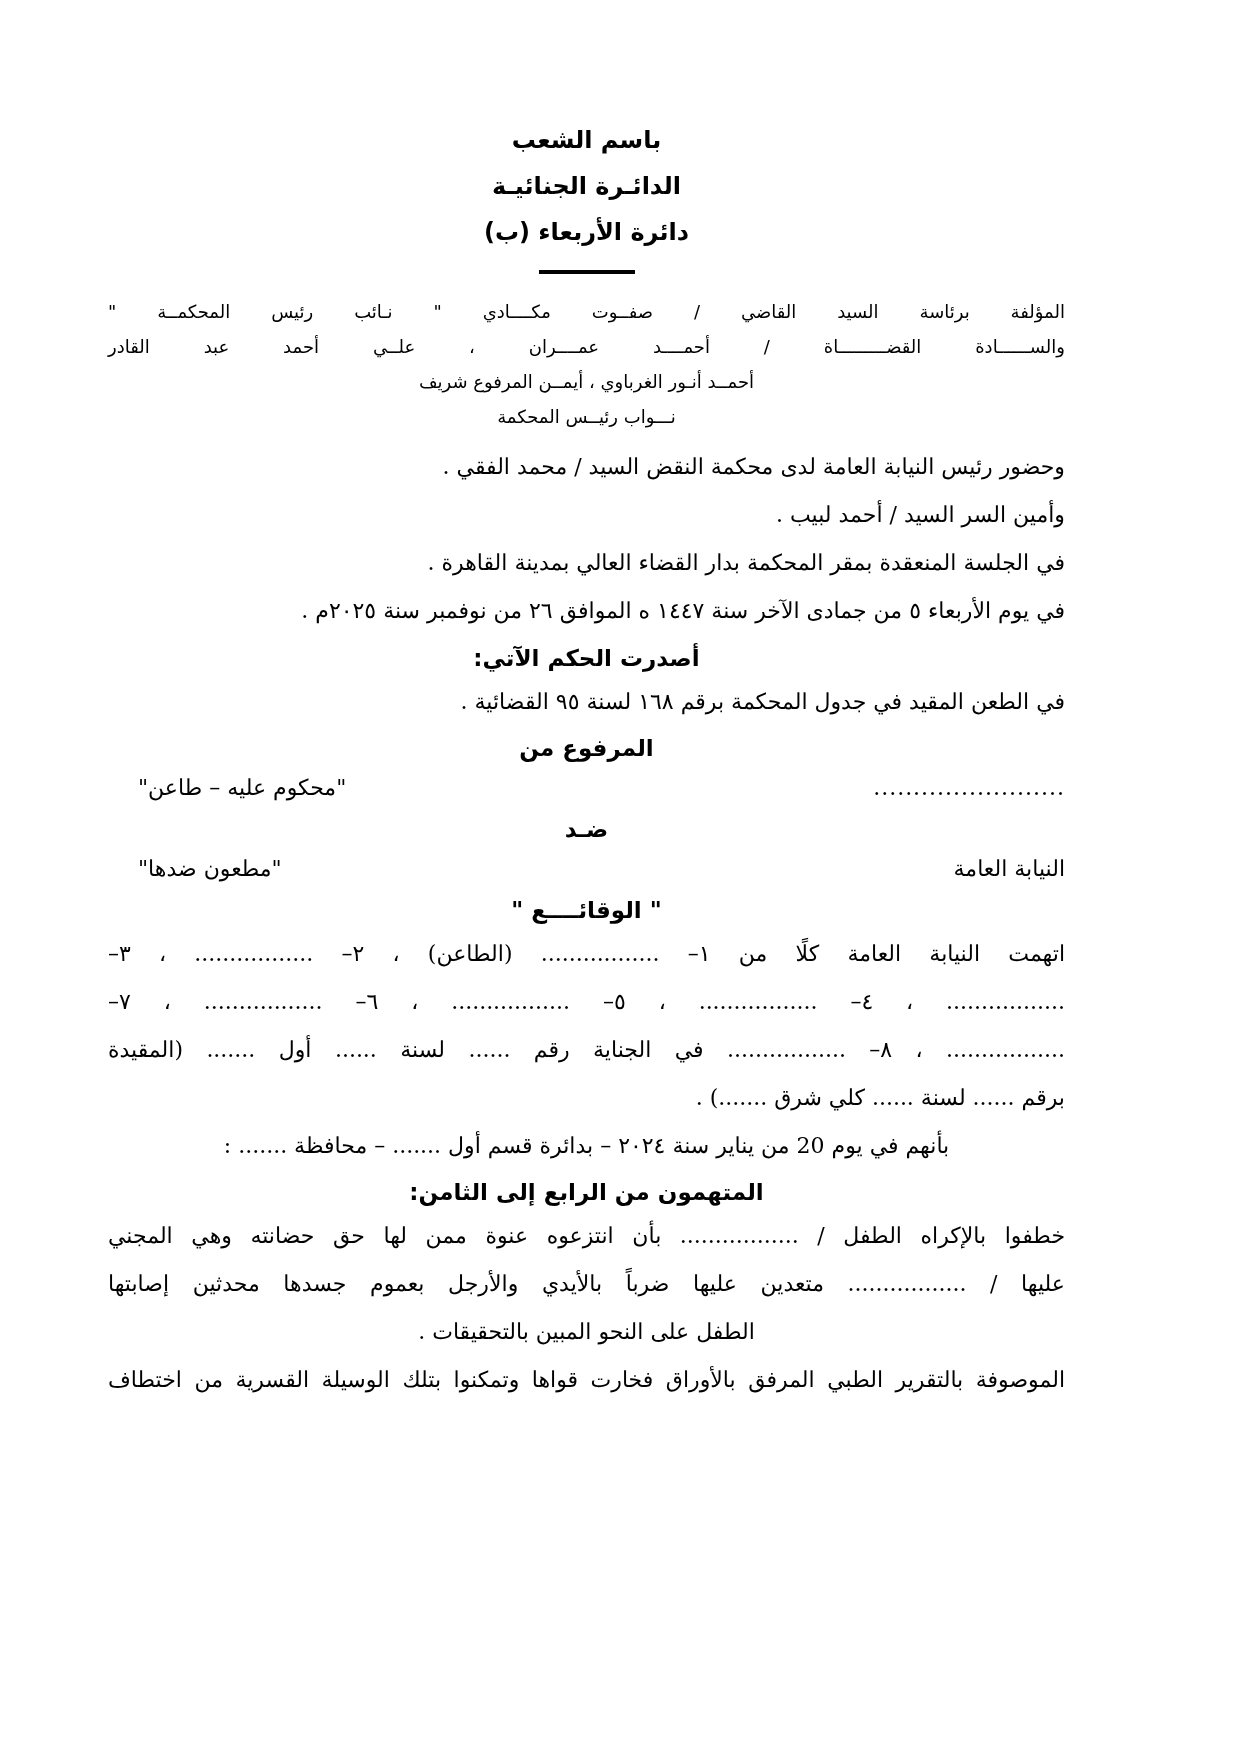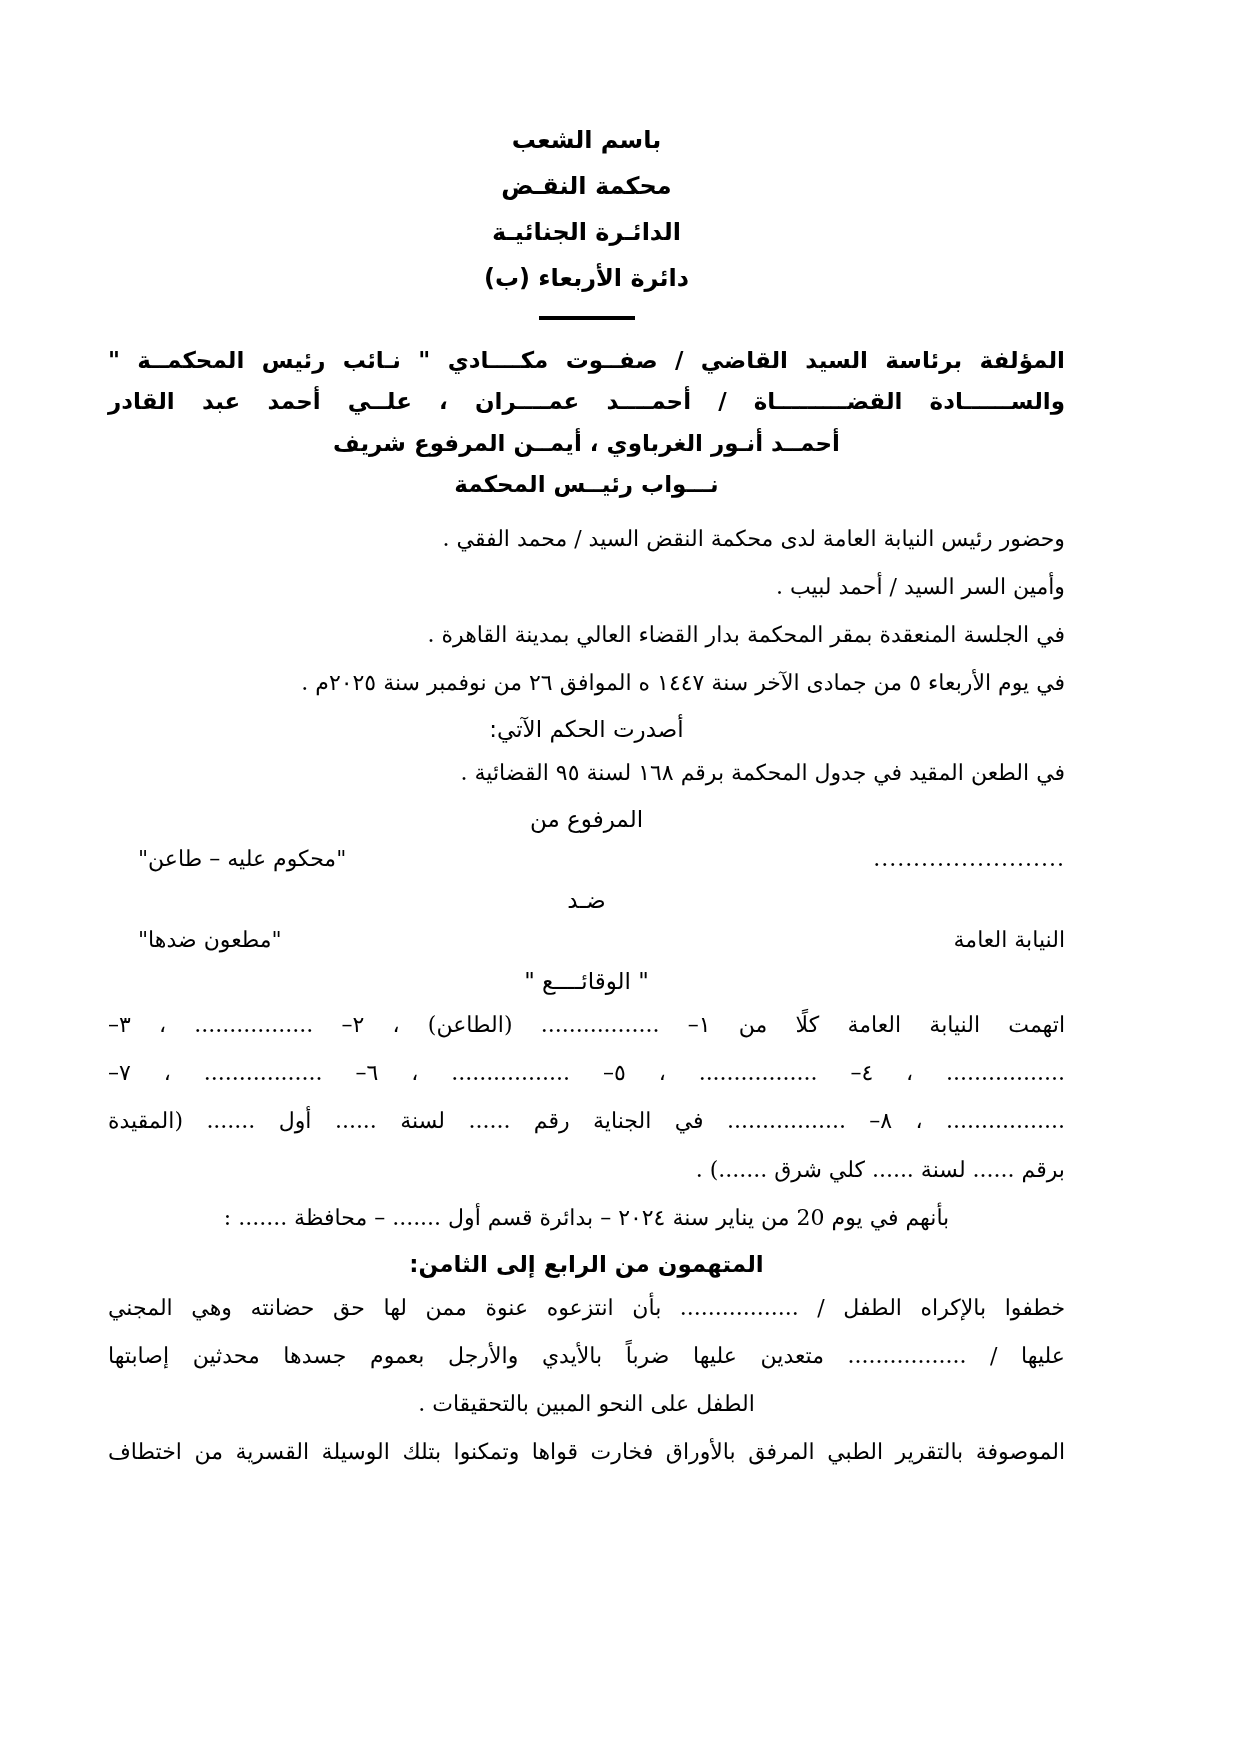--- a/index.html
+++ b/index.html
@@ -40,22 +40,22 @@
 
   .rule {
     width: 96px;
     height: 4px;
     background: #000;
     margin: 26px auto 26px auto;
   }
 
   
   .panel-line {
-    font-weight: bold;
-    font-size: 23px;
+    font-weight: normal;
+    font-size: 18px;
     line-height: 1.28;
     margin: 0 0 12px 0;
     text-align: justify;
     text-align-last: justify;
     white-space: normal;
   }
   .panel-line.centered {
     text-align: center;
     text-align-last: center;
   }
@@ -68,21 +68,21 @@
     text-align: right;
     font-family: "DejaVu Serif", "Liberation Serif", serif;
   }
   .para.center  { text-align: center; }
   .para.justify-full {
     text-align: justify;
     text-align-last: justify;
   }
 
   .bold-center {
-    font-weight: normal;
+    font-weight: bold;
     font-size: 23px;
     text-align: center;
     margin: 16px 0 14px 0;
     font-family: "DejaVu Sans", "Liberation Sans", sans-serif;
   }
   .bold-right {
     font-weight: bold;
     font-size: 23px;
     text-align: center;
     margin: 16px 0 14px 0;
@@ -112,21 +112,20 @@
 
   .spacer-sm { height: 10px; }
 </style>
 </head>
 <body>
 
 <div class="page">
   <div class="doc-body">
 
     <div class="head-line first">باسم الشعب</div>
-    <div class="head-line">محكمة النقـض</div>
     <div class="head-line">الدائـرة الجنائيـة</div>
     <div class="head-line">دائرة الأربعاء  (ب)</div>
 
     <div class="rule"></div>
 
     <div class="panel-line">المؤلفة برئاسة السيد القاضي / صفــوت مكــــادي    " نـائب رئيس المحكمــة "</div>
     <div class="panel-line">والســــــادة القضـــــــــاة / أحمــــد عمــــران  ،  علــي أحمد عبد القادر</div>
     <div class="panel-line centered">أحمــد أنـور الغرباوي  ،  أيمــن المرفوع شريف</div>
     <div class="panel-line centered">نـــواب رئيــس المحكمة</div>
 

